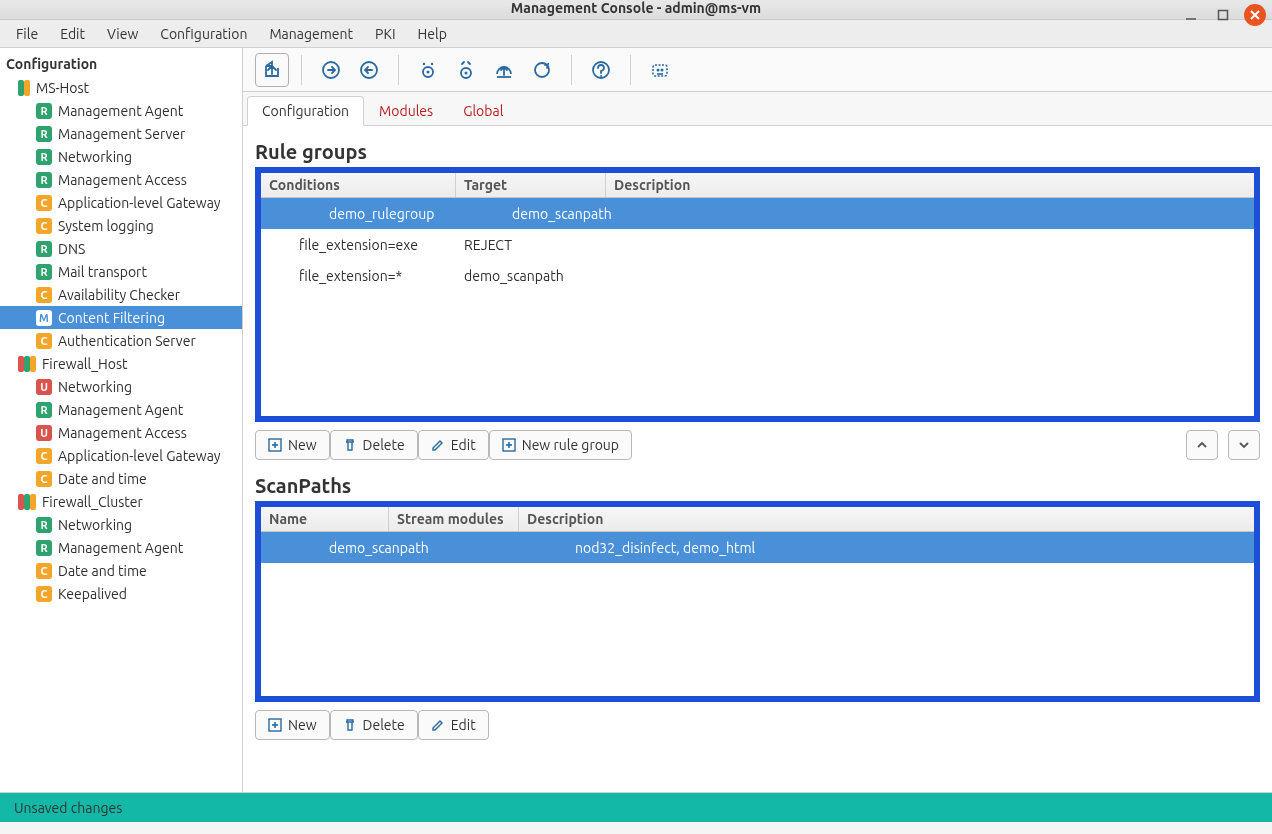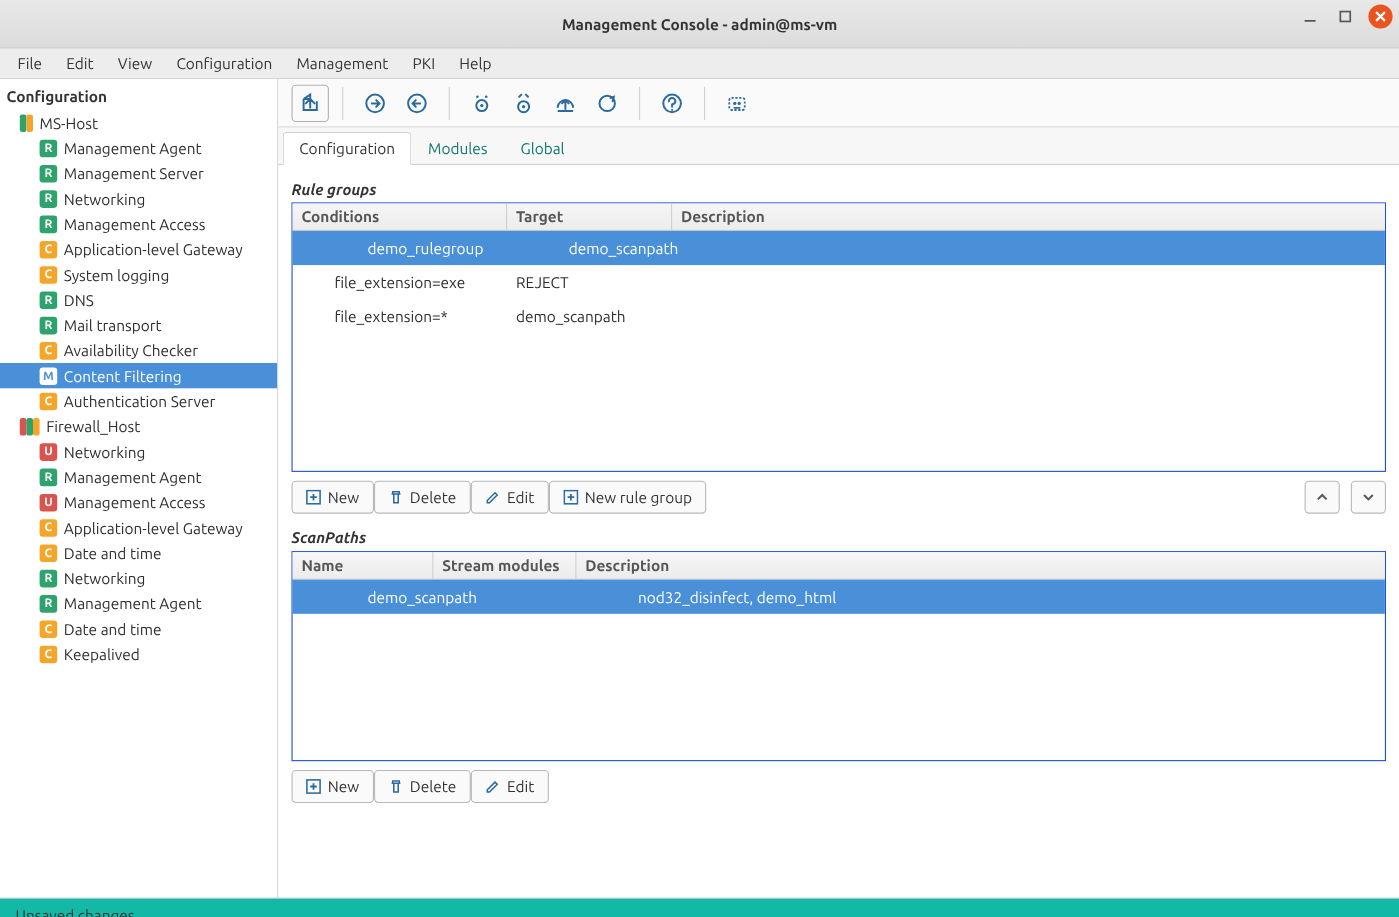--- a/index.html
+++ b/index.html
@@ -1,17 +1,17 @@
 <!DOCTYPE html>
 <html><head>
 <meta charset="utf-8">
 <style>
   * { box-sizing: border-box; margin: 0; padding: 0; }
   html, body { width: 1272px; height: 834px; font-family: "Ubuntu", "DejaVu Sans", sans-serif; font-size: 14px; color: #2e2e2e; background: #f5f5f5; overflow: hidden; }
-  .titlebar { height: 44px; background: linear-gradient(#e8e8e8,#dcdcdc); display: flex; align-items: center; justify-content: center; position: relative; border-bottom: 1px solid #c9c9c9; }
+  .titlebar { height: 20px; background: linear-gradient(#e8e8e8,#dcdcdc); display: flex; justify-content: center; position: relative; border-bottom: 1px solid #c9c9c9; }
   .titlebar .title { font-weight: bold; color: #333; font-size: 14px; }
   .titlebar .win-controls { position: absolute; right: 6px; top: 4px; display: flex; gap: 10px; align-items: center; }
   .win-btn { width: 22px; height: 22px; display: flex; align-items: center; justify-content: center; cursor: pointer; }
   .win-close { width: 22px; height: 22px; border-radius: 50%; background: #e95420; display: flex; align-items: center; justify-content: center; color: #fff; font-weight: bold; }
   .menubar { height: 28px; background: #ededed; border-bottom: 1px solid #d0d0d0; display: flex; align-items: center; padding: 0 6px; gap: 2px; }
   .menubar .menu-item { padding: 3px 10px; cursor: pointer; color: #333; }
   .app-body { display: flex; height: calc(834px - 32px - 28px - 30px); }
   .sidebar { width: 264px; background: #fff; border-right: 1px solid #d0d0d0; overflow-y: auto; }
   .sidebar-header { padding: 8px 6px 4px 6px; font-weight: bold; color: #333; }
   .tree { padding-bottom: 12px; }
@@ -28,26 +28,26 @@
   .tree-row.selected .badge.M { background: #fff; color: #4a90d9; }
   .duo, .trio { display: flex; gap: 0; margin-right: 6px; }
   .duo .s, .trio .s { width: 6px; height: 16px; border-radius: 2px; }
   .single-sq { width: 6px; height: 16px; border-radius: 2px; margin-right: 6px; }
   .content { flex: 1; display: flex; flex-direction: column; background: #fff; }
   .toolbar { height: 44px; display: flex; align-items: center; padding: 0 12px; gap: 4px; border-bottom: 1px solid #d0d0d0; background: #fafafa; }
   .tool-btn { width: 34px; height: 34px; display: flex; align-items: center; justify-content: center; border-radius: 4px; cursor: pointer; color: #2a6aa0; }
   .tool-btn.boxed { border: 1px solid #b0b0b0; }
   .tool-sep { width: 1px; height: 30px; background: #d0d0d0; margin: 0 8px; }
   .tabs { height: 34px; display: flex; align-items: flex-end; border-bottom: 1px solid #d0d0d0; background: #f7f7f7; padding-left: 4px; }
-  .tab { padding: 6px 14px; border: 1px solid transparent; margin-bottom: -1px; color: #0f766e; cursor: pointer; }
+  .tab { padding: 6px 14px; border: 1px solid transparent; margin-bottom: -1px; color: #b91c1c; cursor: pointer; }
   .tab.active { border: 1px solid #d0d0d0; border-bottom: 1px solid #fff; background: #fff; color: #333; border-radius: 4px 4px 0 0; }
   .panel { flex: 1; overflow-y: auto; padding: 8px 12px 12px 12px; }
   .panel h2 { font-size: 17px; font-weight: normal; color: #333; margin: 6px 0 14px 0; }
-  .section-label { font-weight: bold; margin: 6px 0 4px 0; color: #333; font-size: 14px; font-style: italic; }
-  .table-wrap { border: 1px solid #1d4ed8; background: #fff; }
+  .section-label { font-weight: bold; margin: 6px 0 4px 0; color: #333; font-size: 20px; }
+  .table-wrap { border: 6px solid #1d4ed8; background: #fff; }
   .table-head { display: flex; background: linear-gradient(#f6f6f6,#ececec); border-bottom: 1px solid #c6c6c6; height: 25px; }
   .th { display: flex; align-items: center; padding: 0 8px; color: #555; font-weight: bold; border-right: 1px solid #d0d0d0; font-size: 14px;}
   .th:last-child { border-right: none; }
   .table-body { min-height: 1px; }
   .tr { display: flex; height: 31px; align-items: center; cursor: pointer; }
   .tr.selected { background: #4a90d9; color: #fff; padding-left: 48px; }
   .td { padding: 0 8px; overflow: hidden; text-overflow: ellipsis; white-space: nowrap; }
   .table-body.h-rulegroups { height: 218px; }
   .table-body.h-scanpaths { height: 164px; }
   .btn-row { display: flex; margin-top: 8px; }
@@ -167,20 +167,28 @@
           <span>Management Access</span>
         </div>
         <div class="tree-row indent2">
           <span class="badge C">C</span>
           <span>Application-level Gateway</span>
         </div>
         <div class="tree-row indent2">
           <span class="badge C">C</span>
           <span>Date and time</span>
         </div>
+        <div class="tree-row indent1">
+          <span class="trio">
+            <span class="s" style="background:#d9534f"></span>
+            <span class="s" style="background:#2ea36e"></span>
+            <span class="s" style="background:#f4a62a"></span>
+          </span>
+          <span>Firewall_Cluster</span>
+        </div>
         <div class="tree-row indent2">
           <span class="badge R">R</span>
           <span>Networking</span>
         </div>
         <div class="tree-row indent2">
           <span class="badge R">R</span>
           <span>Management Agent</span>
         </div>
         <div class="tree-row indent2">
           <span class="badge C">C</span>

